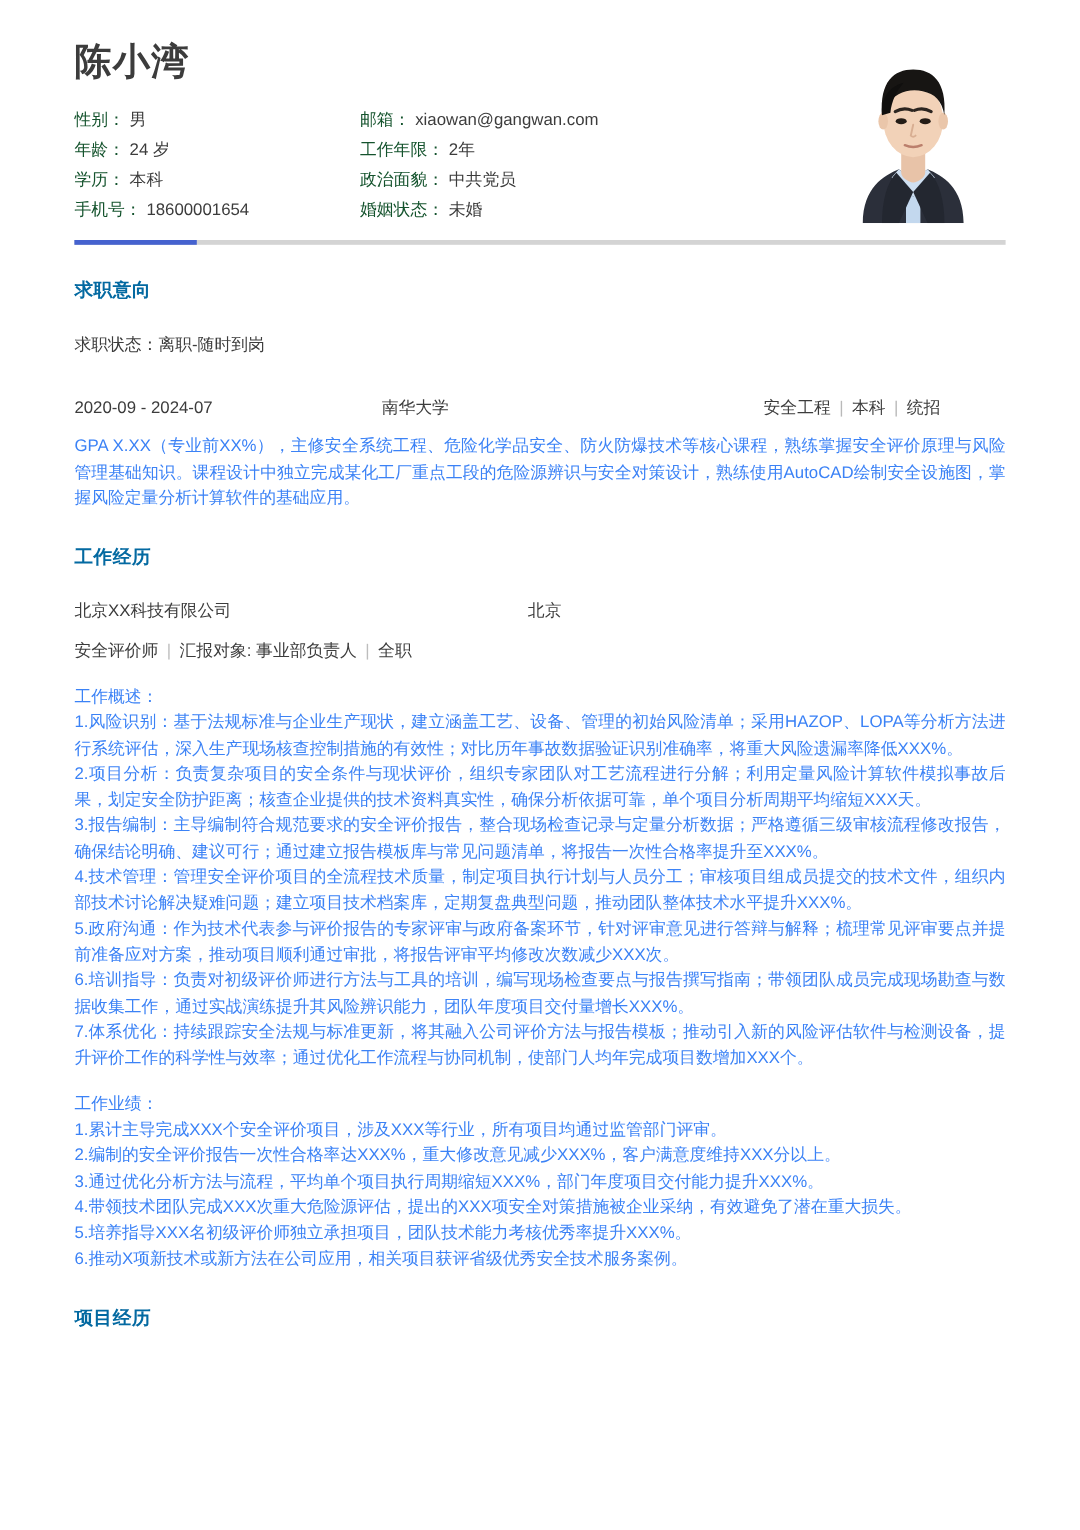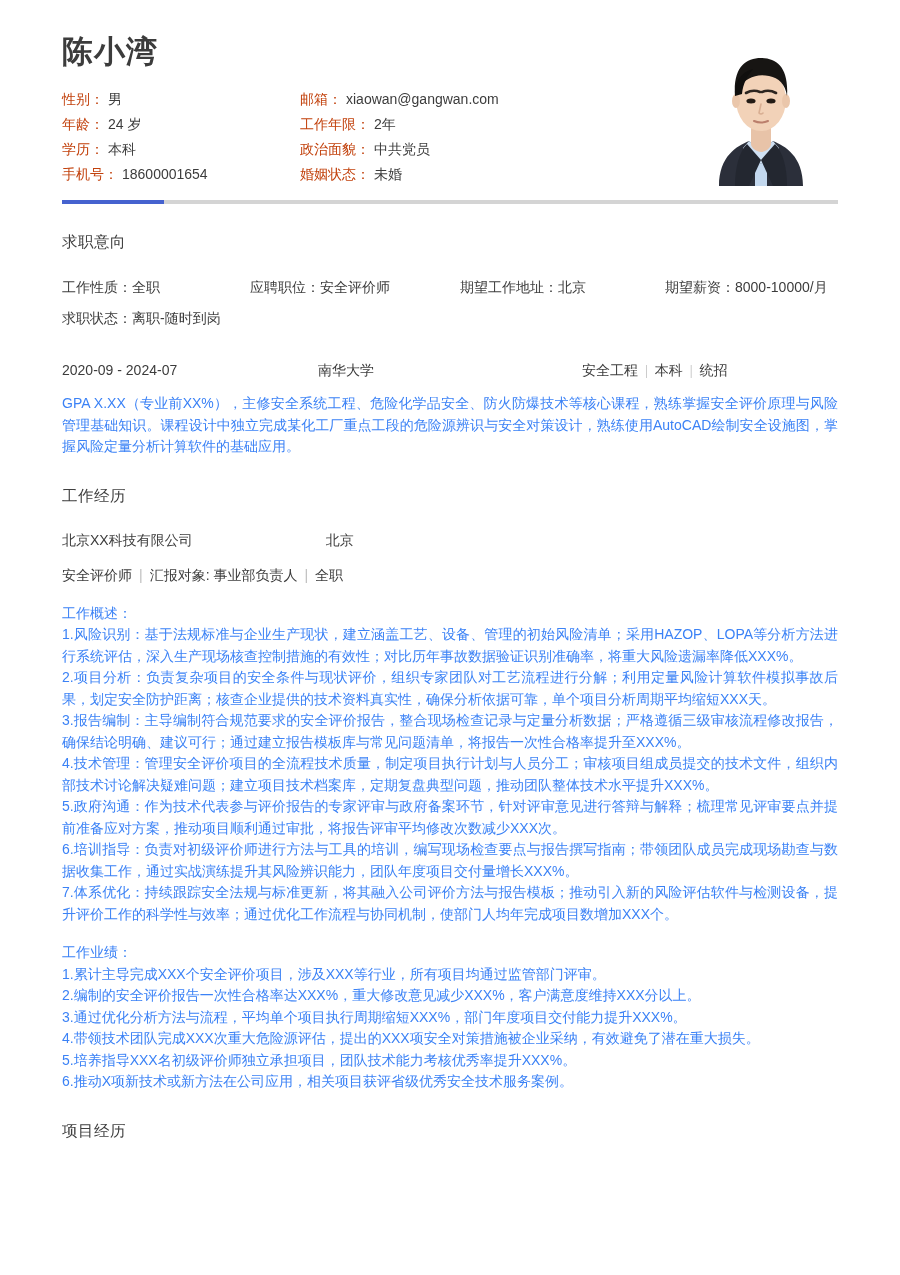--- a/index.html
+++ b/index.html
@@ -16,55 +16,55 @@
   .header { position:relative; padding-top:34px; height:186px; }
   .name {
     font-size:31px; font-weight:bold; color:#3c3c3c;
     letter-spacing:1px; line-height:1.15; margin-bottom:17px;
   }
   .info-grid { display:grid; grid-template-columns:238px 1fr; row-gap:0; }
   .info-cell {
     font-size:14px; color:#3c3c3c; line-height:25px;
     white-space:nowrap;
   }
-  .info-cell .lab { color:#c2410c; }
+  .info-cell .lab { color:#14532d; }
   .info-cell .val { color:#3c3c3c; margin-left:4px; }
 
   .photo {
     position:absolute; right:15px; top:38px;
     width:124px; height:148px; overflow:hidden; background:#ffffff;
   }
   .photo svg { display:block; width:124px; height:148px; }
 
   
   .divider { position:relative; height:4px; background:#d4d4d4; margin-top:14px; }
   .divider .fill { position:absolute; left:0; top:0; height:4px; width:102px; background:#4562cf; }
 
   
   .section { padding-top:28px; }
   .sec-title {
-    font-size:15.5px; font-weight:normal; color:#404040;
+    font-size:15.5px; font-weight:bold; color:#0369a1;
     letter-spacing:.5px; margin-bottom:22px;
   }
 
   .row-4 { display:flex; font-size:14px; line-height:25px; color:#3c3c3c; }
   .row-4 > div { white-space:nowrap; }
   .c1 { width:188px; }
   .c2 { width:210px; }
   .c3 { width:205px; }
   .c4 { flex:1; }
   .row-single { font-size:14px; line-height:25px; color:#3c3c3c; margin-top:6px; }
 
   .entry-head {
     display:flex; align-items:baseline; font-size:14px;
     color:#3c3c3c; line-height:22px;
   }
   .eh-left   { width:33%; text-align:left; }
   .eh-center { width:34%; text-align:left; }
-  .eh-right  { width:33%; text-align:left;font-family:Liberation Serif, serif; }
+  .eh-right  { width:33%; text-align:center; }
   .eh-right .sep { color:#b9b9b9; margin:0 7px; }
 
   .body-text {
     font-size:14px; line-height:21.5px; color:#3b82f6;
     text-align:justify; margin-top:11px; white-space:pre-line;
   }
   .meta-line {
     font-size:14px; line-height:21px; color:#3c3c3c; margin-top:13px;
   }
   .meta-line .sep { color:#bdbdbd; margin:0 7px; }
@@ -140,34 +140,20 @@
     </div>
   </div>
 
   <div class="divider">
     <div class="fill"></div>
   </div>
 
   <div class="section">
     <div class="sec-title">求职意向</div>
 
-    <div class="row-4">
-      <div class="c1">
-        <span>工作性质：</span><span>全职</span>
-      </div>
-      <div class="c2">
-        <span>应聘职位：</span><span>安全评价师</span>
-      </div>
-      <div class="c3">
-        <span>期望工作地址：</span><span>北京</span>
-      </div>
-      <div class="c4">
-        <span>期望薪资：</span><span>8000-10000/月</span>
-      </div>
-    </div>
 
     <div class="row-single">
       <span>求职状态：</span><span>离职-随时到岗</span>
     </div>
   </div>
 
   <div class="section">
 
     <div>
       <div class="entry-head">

